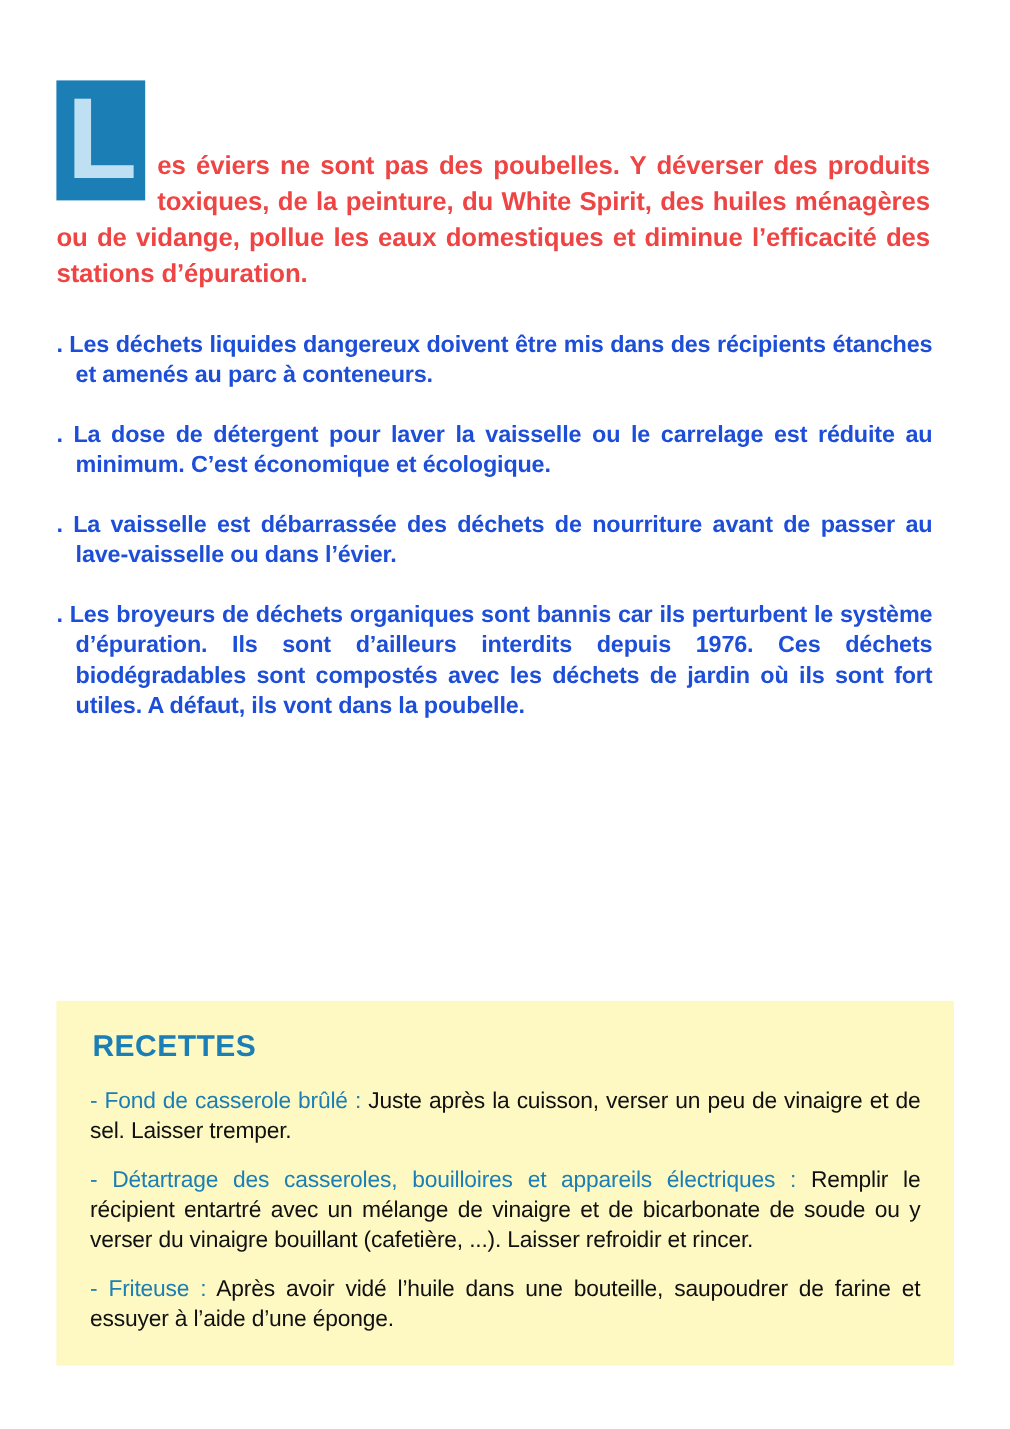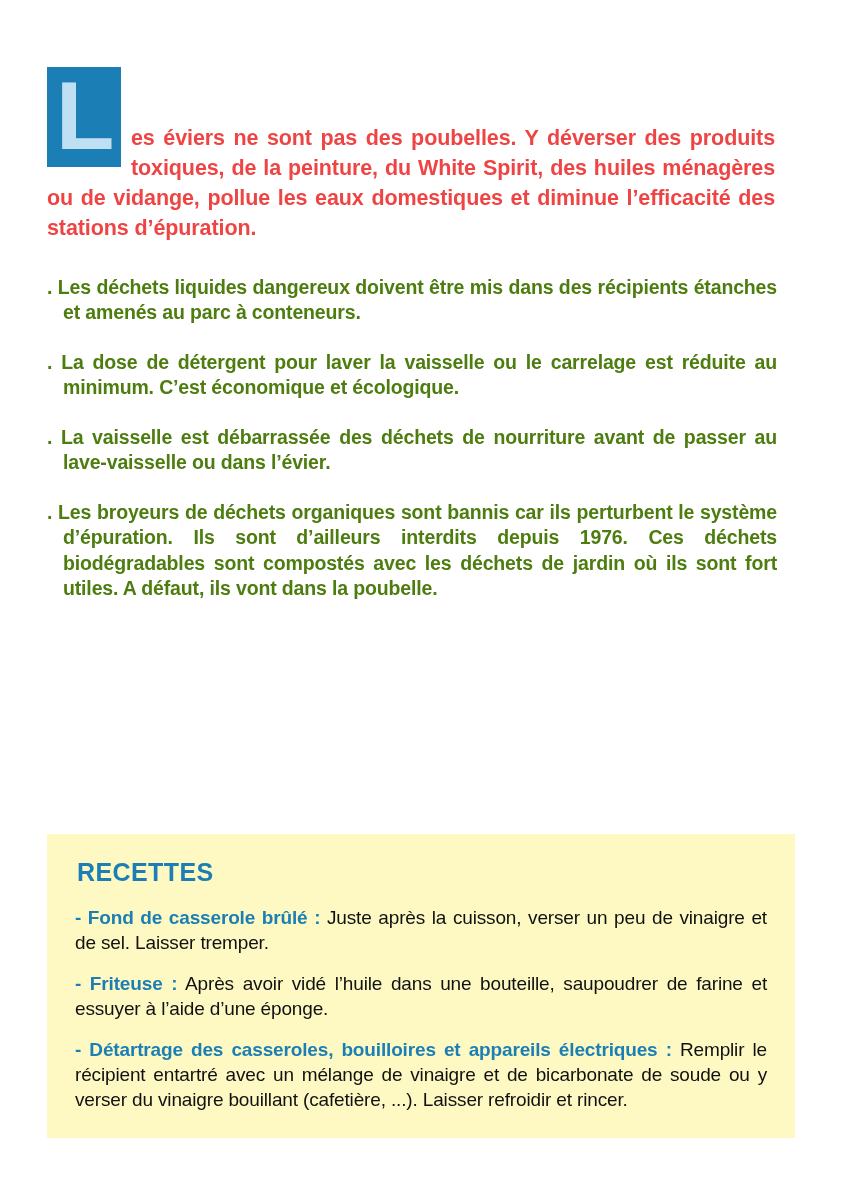--- a/index.html
+++ b/index.html
@@ -62,21 +62,21 @@
 
   
   .bullets {
     clear: both;
     margin-top: 32px;
   }
   .bullet-p {
     font-size: 19.5px;
     line-height: 25.5px;
     font-weight: bold;
-    color: #4d7c0f;
+    color: #1d4ed8;
     text-align: justify;
     text-align-last: left;
     margin: 0 0 24px 0;
     padding-left: 16px;
     text-indent: -16px;
     letter-spacing: -0.15px;
   }
 
   
   .recipes {
@@ -102,21 +102,21 @@
     margin: 0 0 16px 0;
     text-align: justify;
     text-align-last: left;
     letter-spacing: -0.15px;
   }
   .recipe-p:last-child {
     margin-bottom: 0;
   }
   .recipe-label {
     color: #1b7fb5;
-    font-weight: bold;
+    font-weight: normal;
   }
   .recipe-body {
     color: #111111;
   }
 </style>
 </head>
 <body>
 
 <div class="page">
 
@@ -133,21 +133,21 @@
   </div>
 
   <div class="recipes">
     <h2 class="recipes-title">RECETTES</h2>
 
     <p class="recipe-p">
       <span class="recipe-label">- Fond de casserole brûlé :</span><span class="recipe-body"> Juste après la cuisson, verser un peu de vinaigre et de sel. Laisser tremper.</span>
     </p>
 
     <p class="recipe-p">
-      <span class="recipe-label">- Friteuse :</span><span class="recipe-body"> Après avoir vidé l’huile dans une bouteille, saupoudrer de farine et essuyer à l’aide d’une éponge.</span>
+      <span class="recipe-label">- Détartrage des casseroles, bouilloires et appareils électriques :</span><span class="recipe-body"> Remplir le récipient entartré avec un mélange de vinaigre et de bicarbonate de soude ou y verser du vinaigre bouillant (cafetière, ...). Laisser refroidir et rincer.</span>
     </p>
 
     <p class="recipe-p">
-      <span class="recipe-label">- Détartrage des casseroles, bouilloires et appareils électriques :</span><span class="recipe-body"> Remplir le récipient entartré avec un mélange de vinaigre et de bicarbonate de soude ou y verser du vinaigre bouillant (cafetière, ...). Laisser refroidir et rincer.</span>
+      <span class="recipe-label">- Friteuse :</span><span class="recipe-body"> Après avoir vidé l’huile dans une bouteille, saupoudrer de farine et essuyer à l’aide d’une éponge.</span>
     </p>
   </div>
 
 </div>
 
 </body></html>

